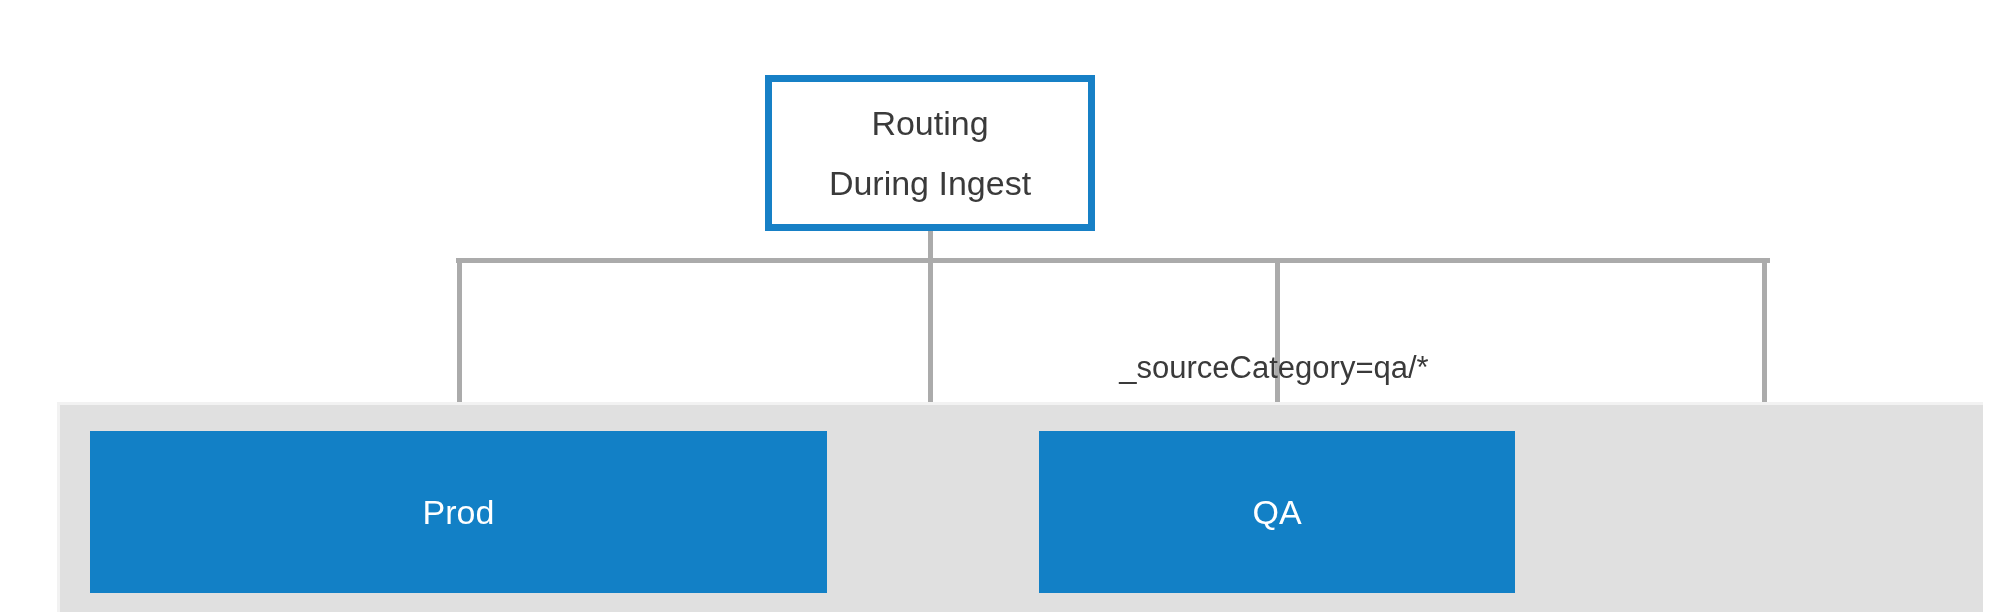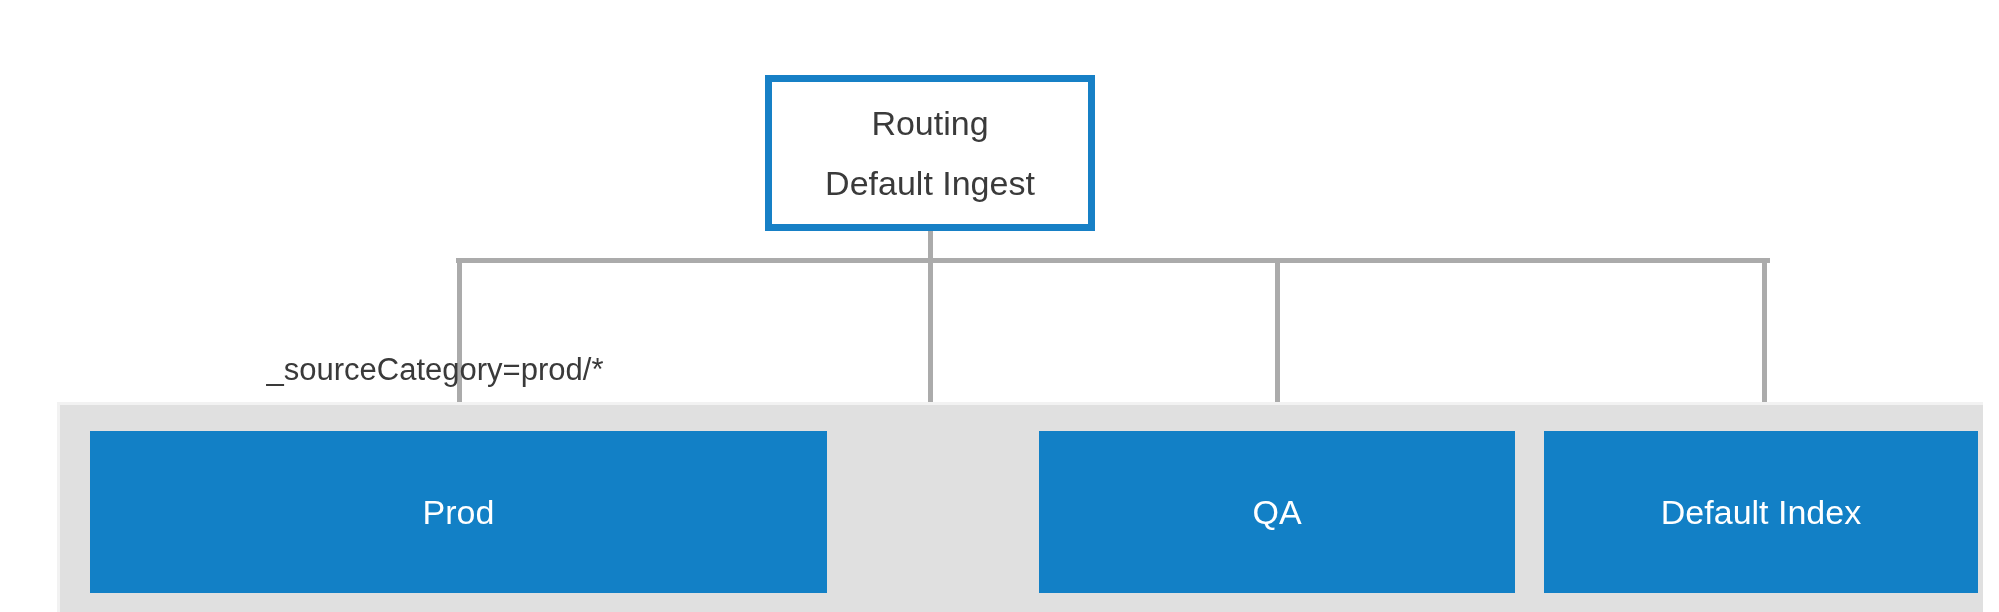--- a/index.html
+++ b/index.html
@@ -97,41 +97,38 @@
   .box-qa      { left: 1007px; width: 476px; justify-content: center; }
   .box-default { left: 1512px; width: 434px; }
 </style>
 </head>
 <body>
 
 <div class="canvas">
 
   <div class="root-node">
     <div class="line">Routing</div>
-    <div class="line">Default Ingest</div>
+    <div class="line">During Ingest</div>
   </div>
 
   <div class="conn conn-stub"></div>
   <div class="conn conn-h"></div>
   <div class="conn drop drop-prod"></div>
   <div class="conn drop drop-dev"></div>
   <div class="conn drop drop-qa"></div>
   <div class="conn drop drop-default"></div>
   <div class="arrow-head ah-prod"></div>
   <div class="arrow-head ah-dev"></div>
   <div class="arrow-head ah-qa"></div>
   <div class="arrow-head ah-default"></div>
 
-  <div class="edge-label el-prod">_sourceCategory=prod/*</div>
+  <div class="edge-label el-qa">_sourceCategory=qa/*</div>
 
   <div class="index-container"></div>
 
   <div class="index-box box-prod">
     <span class="label">Prod</span>
   </div>
   <div class="index-box box-qa">
     <span class="label">QA</span>
   </div>
-  <div class="index-box box-default">
-    <span class="label">Default Index</span>
-  </div>
 
 </div>
 
 </body></html>

